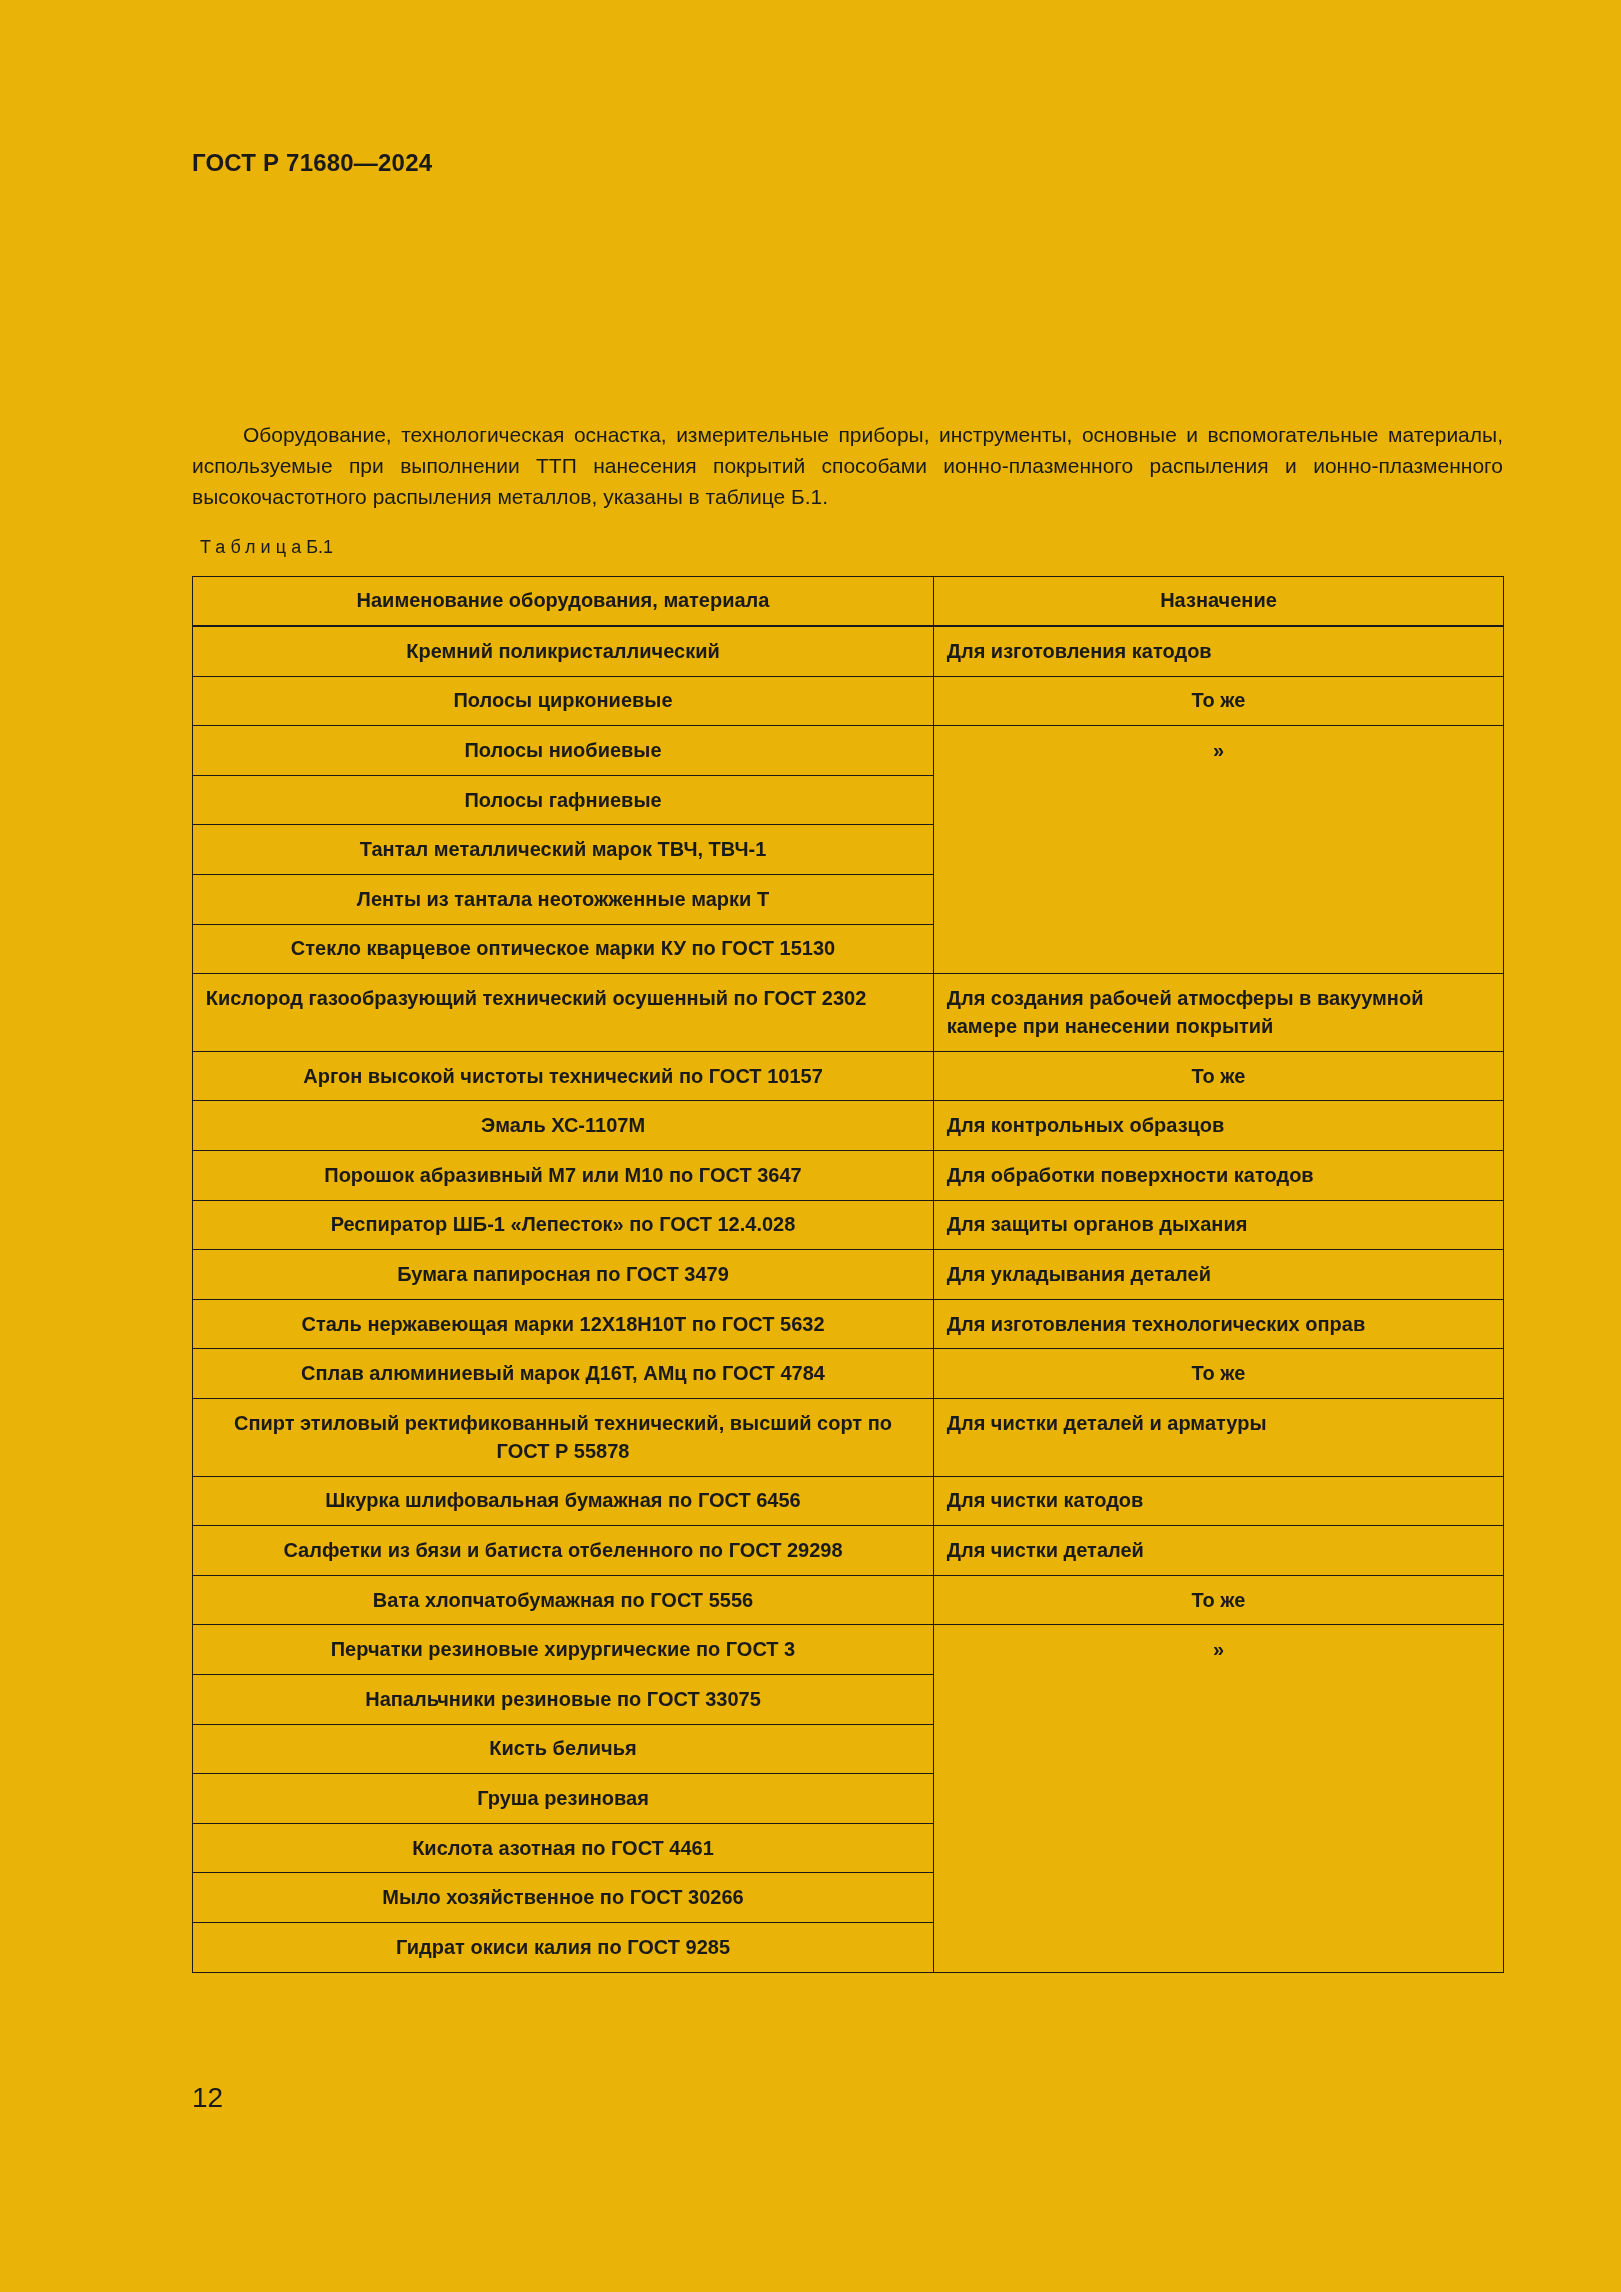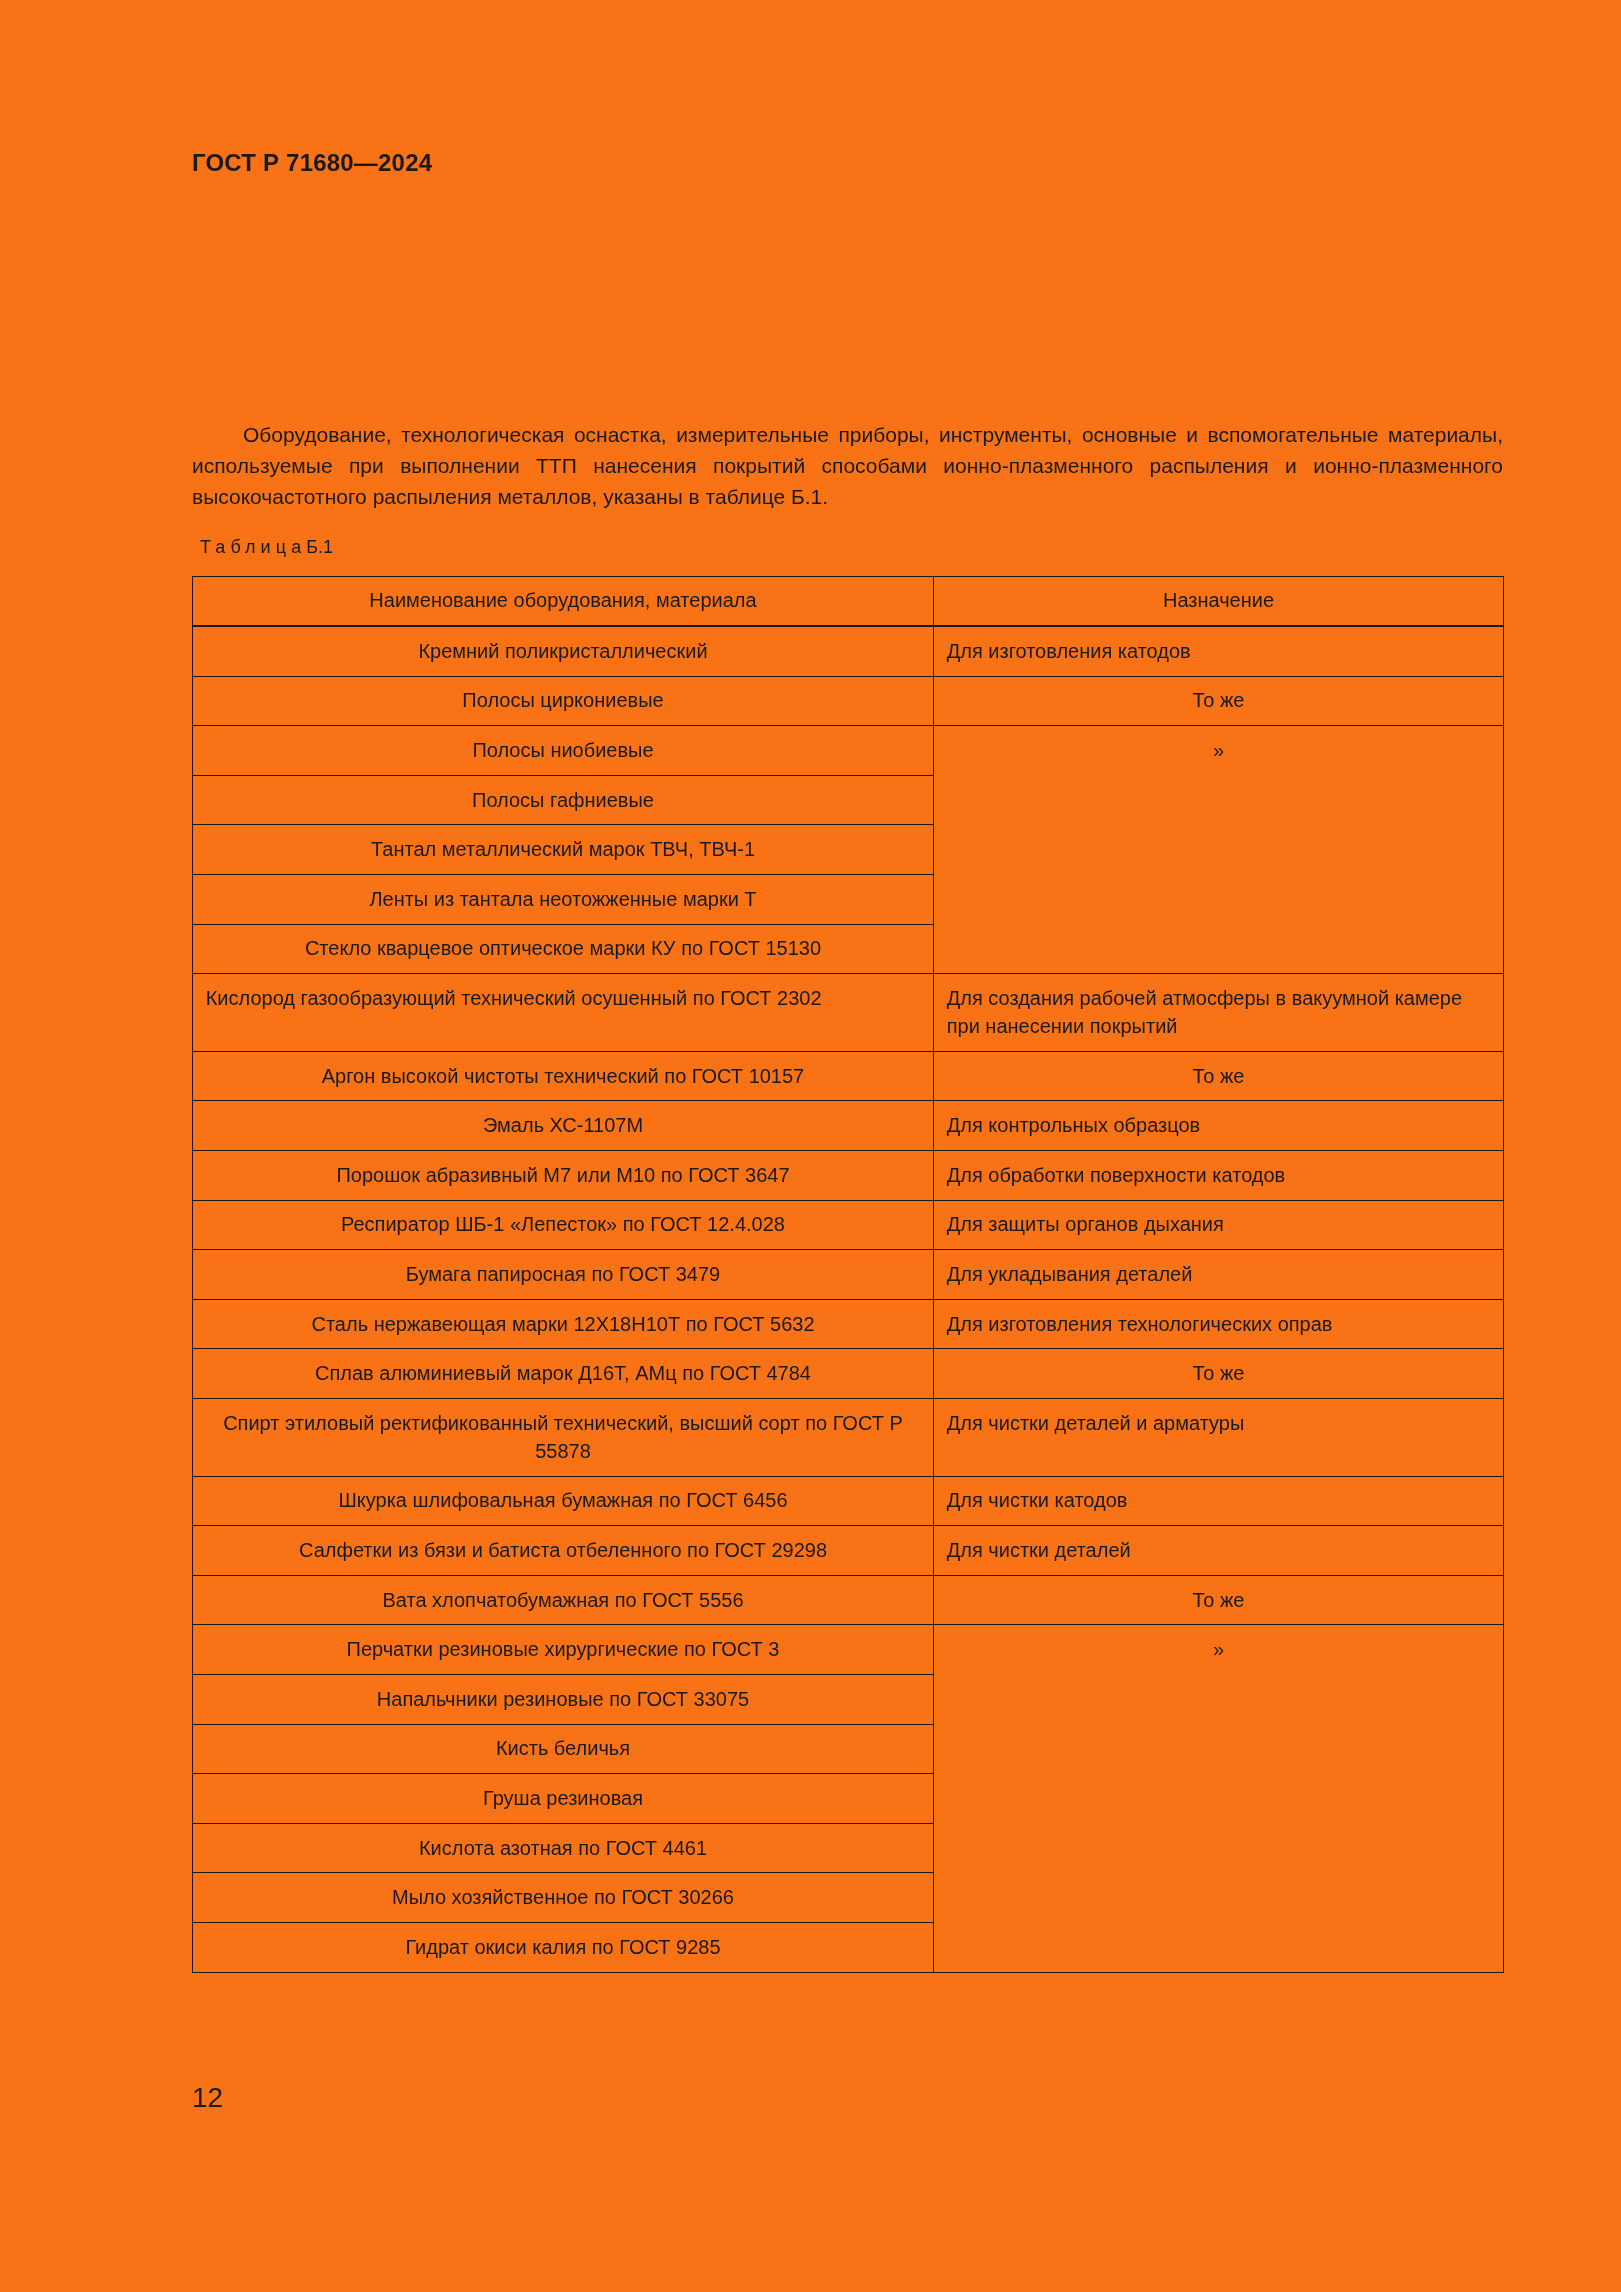--- a/index.html
+++ b/index.html
@@ -8,21 +8,21 @@
     background: #ffffff;
   }
   body {
     font-family: "Liberation Sans", sans-serif;
     color: #1a1a1a;
   }
   .page {
     position: relative;
     width: 1621px;
     height: 2293px;
-    background: #f97316;
+    background: #eab308;
     box-sizing: border-box;
     overflow: hidden;
   }
 
   
   .doc-header {
     position: absolute;
     left: 192px;
     top: 149px;
     font-size: 24px;
@@ -90,21 +90,21 @@
   }
   table.gost col.c1 { width: 741px; }
   table.gost col.c2 { width: 570px; }
 
   table.gost th,
   table.gost td {
     border: 1.6px solid #1a1a1a;
     padding: 9.8px 12.7px 10.8px 12.7px;
     vertical-align: top;
     line-height: 28px;
-    font-weight: normal;
+    font-weight: bold;
     margin-top: 28px;
   }
   table.gost thead th {
     text-align: center;
     padding-top: 10.8px;
     padding-bottom: 11.8px;
     line-height: 25.5px;
   }
   
   table.gost thead th { border-bottom-width: 2.4px; }

